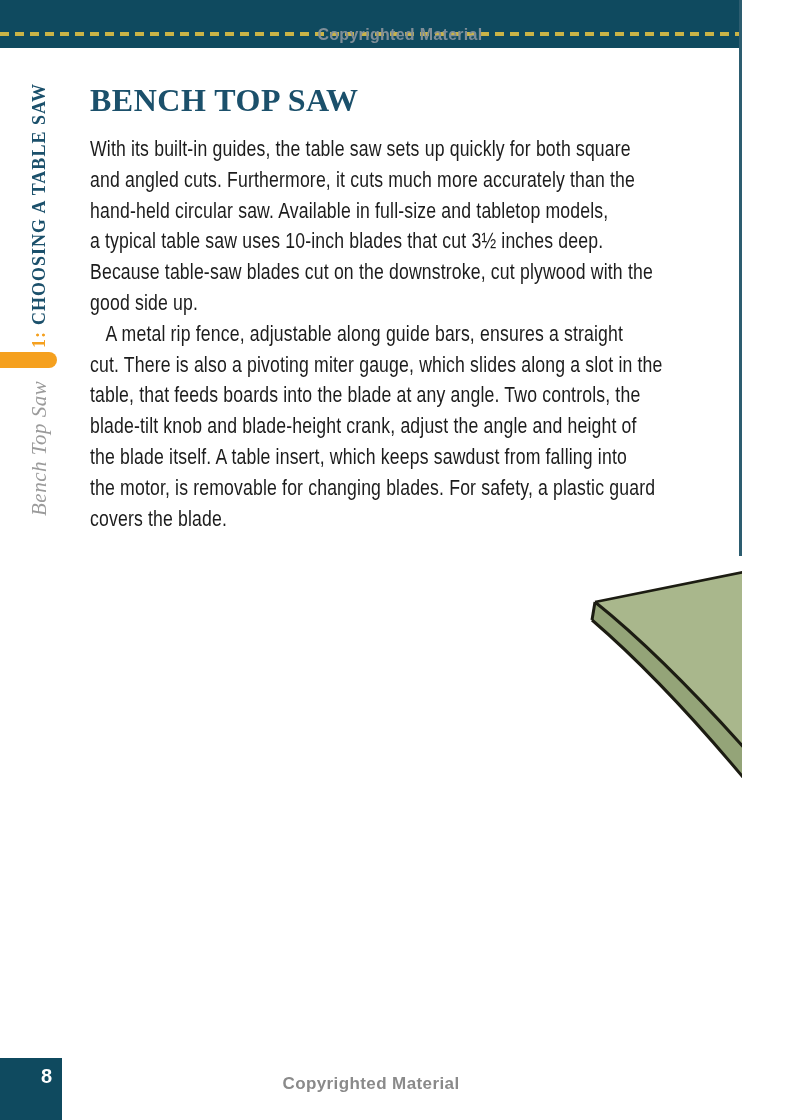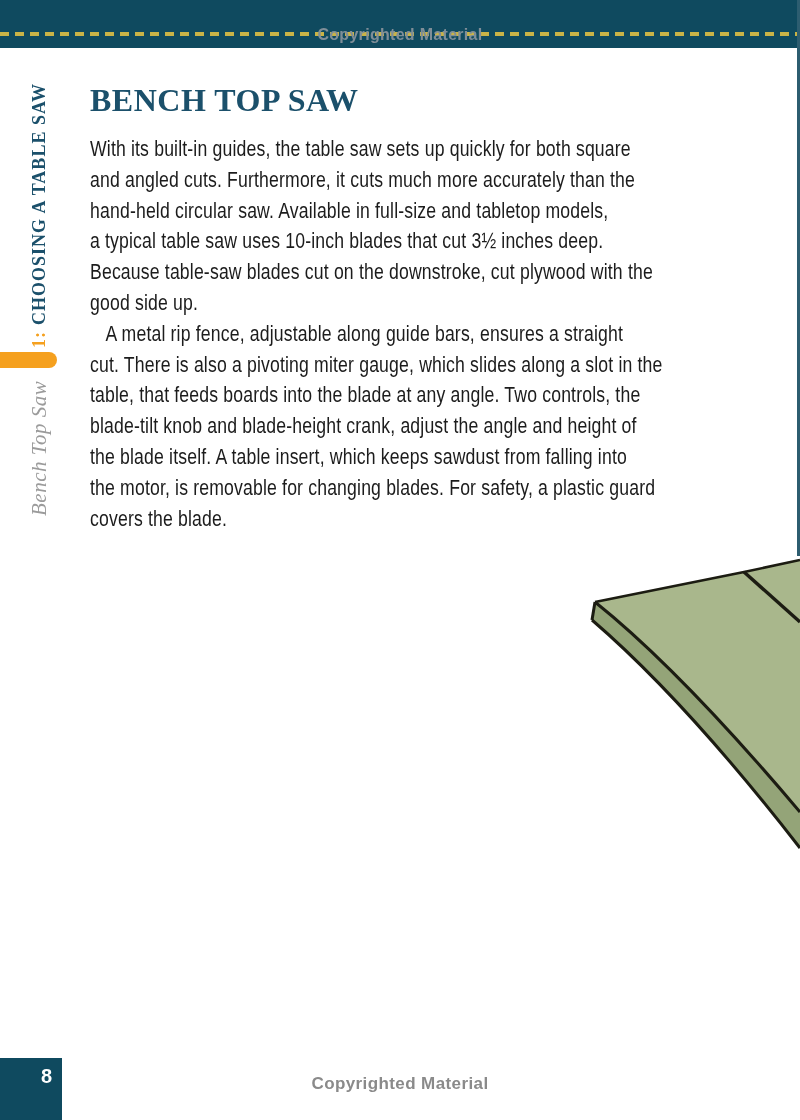--- a/index.html
+++ b/index.html
@@ -1,19 +1,19 @@
 <!DOCTYPE html>
 <html><head>
 <meta charset="utf-8">
 <style>
   html, body { margin: 0; padding: 0; }
   body { font-family: "Liberation Sans", sans-serif; background: #ffffff; }
   #page {
     position: relative;
-    width: 800px;
+    width: 742px;
     height: 1120px;
     background: #ffffff;
     overflow: hidden;
   }
 
   
   .top-banner {
     position: absolute;
     left: 0; top: 0;
     width: 800px; height: 48px;

